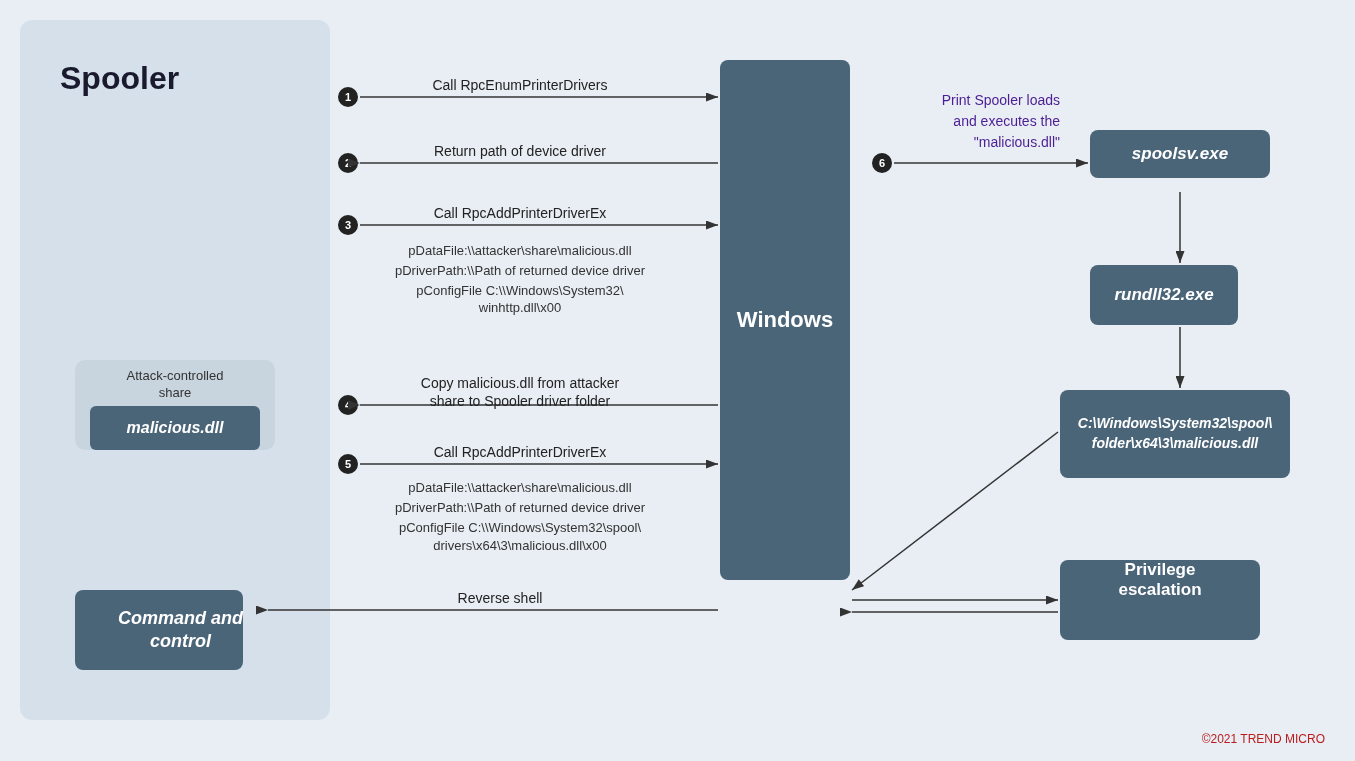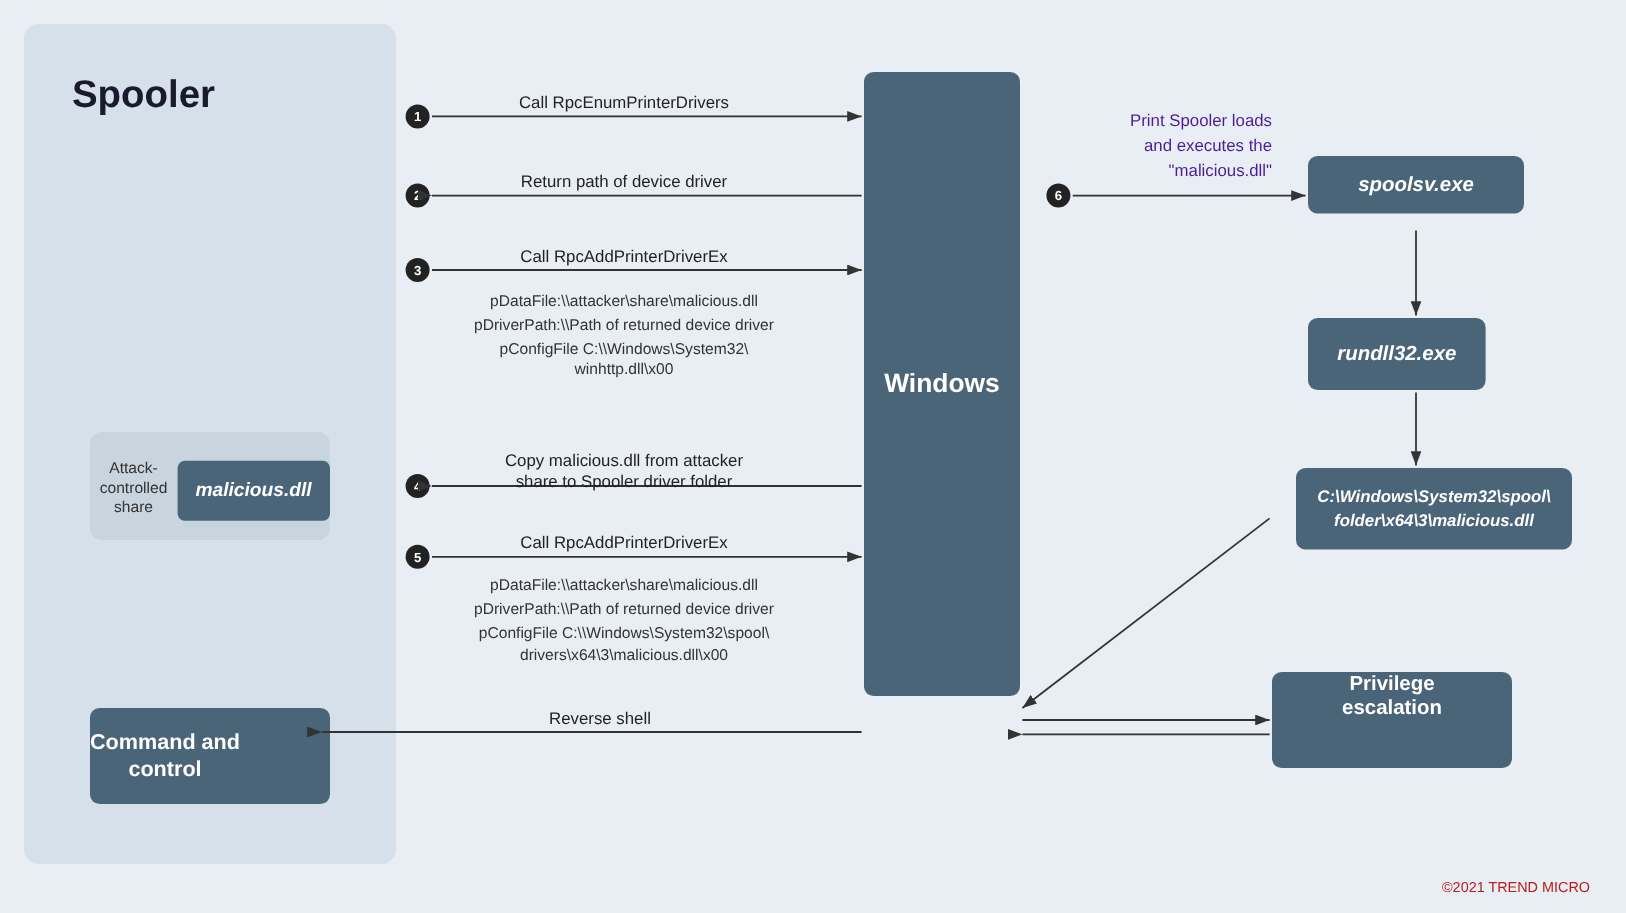--- a/index.html
+++ b/index.html
@@ -37,20 +37,21 @@
     }
     .malicious-dll-box {
       position: absolute;
       left: 55px;
       top: 340px;
       width: 200px;
       height: 90px;
       background: #c8d4de;
       border-radius: 10px;
       display: flex;
+      flex-direction: column;
       align-items: center;
       justify-content: flex-start;
       padding-top: 8px;
     }
     .attack-share-label {
       font-size: 13px;
       color: #333;
       text-align: center;
       line-height: 1.3;
       margin-bottom: 4px;
@@ -67,27 +68,28 @@
     .malicious-dll-text {
       color: white;
       font-style: italic;
       font-weight: bold;
       font-size: 16px;
     }
     .command-control-box {
       position: absolute;
       left: 55px;
       top: 570px;
-      width: 200px;
+      width: 168px;
       height: 80px;
       background: #4a6478;
       border-radius: 8px;
       display: flex;
       align-items: center;
-      justify-content: flex-start;
+      justify-content: flex-end;
+      font-style: italic;
     }
     .command-control-text {
       color: white;
       font-weight: 900;
       font-size: 18px;
       text-align: center;
       line-height: 1.3;
     }
     
     .victim-box {
@@ -151,28 +153,27 @@
       border-radius: 8px;
       display: flex;
       align-items: center;
       justify-content: center;
     }
     .spool-path-box {
       position: absolute;
       left: 1060px;
       top: 390px;
       width: 230px;
-      height: 68px;
-      background: #4a6478;
-      border-radius: 8px;
-      display: flex;
-      align-items: center;
-      justify-content: center;
-      text-align: center;
-      margin-left: 20px;
+      height: 88px;
+      background: #4a6478;
+      border-radius: 8px;
+      display: flex;
+      align-items: center;
+      justify-content: center;
+      text-align: center;
     }
     .privilege-box {
       position: absolute;
       left: 1060px;
       top: 560px;
       width: 200px;
       height: 80px;
       background: #4a6478;
       border-radius: 8px;
       display: flex;

